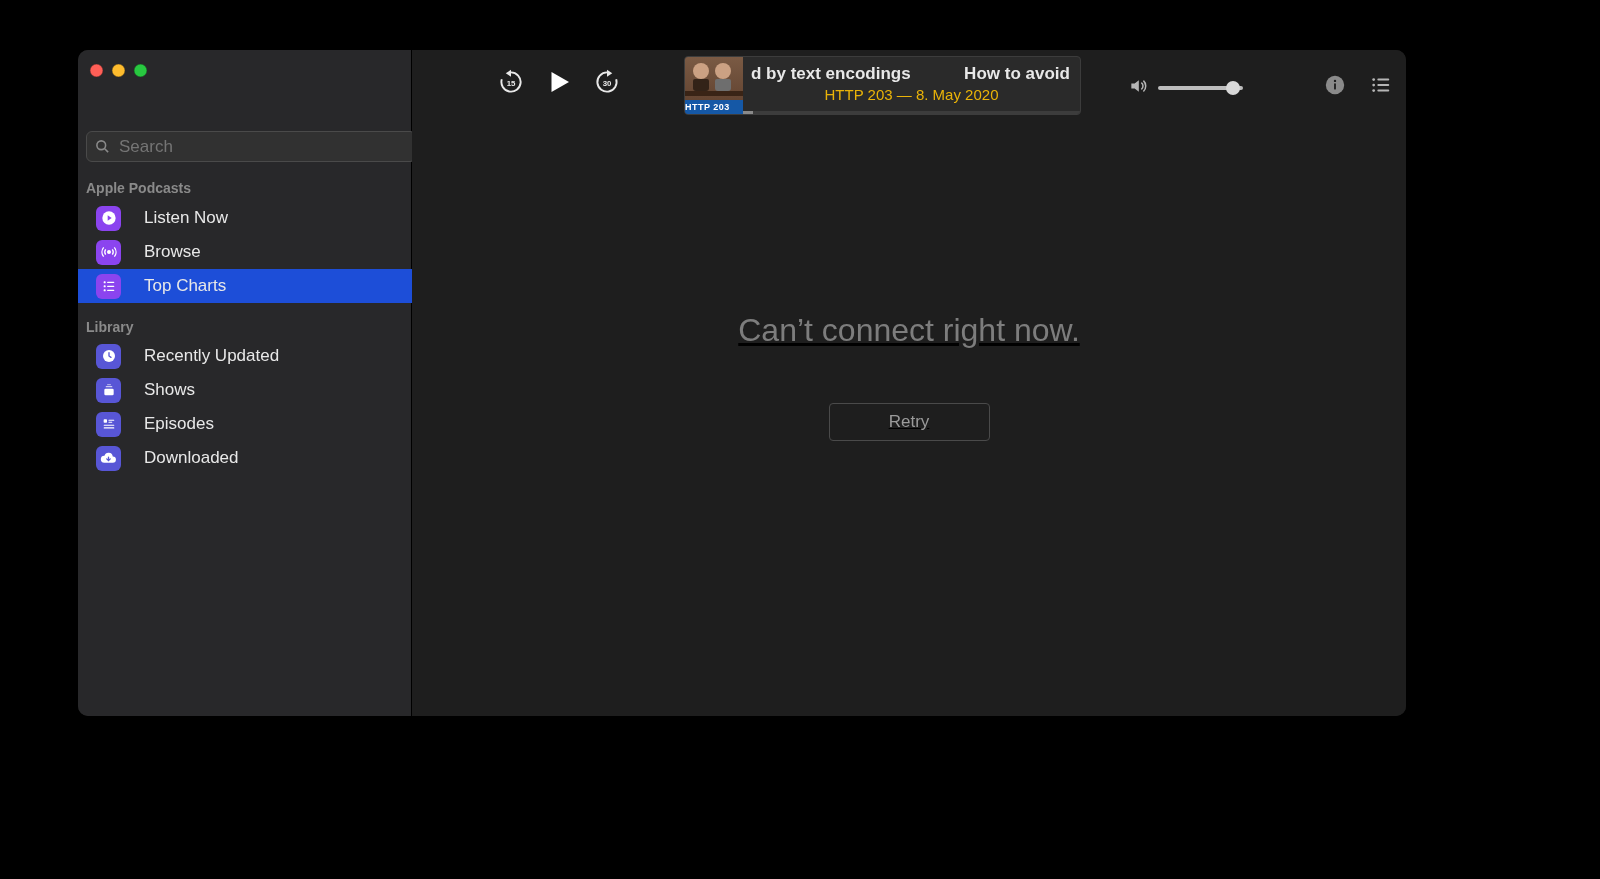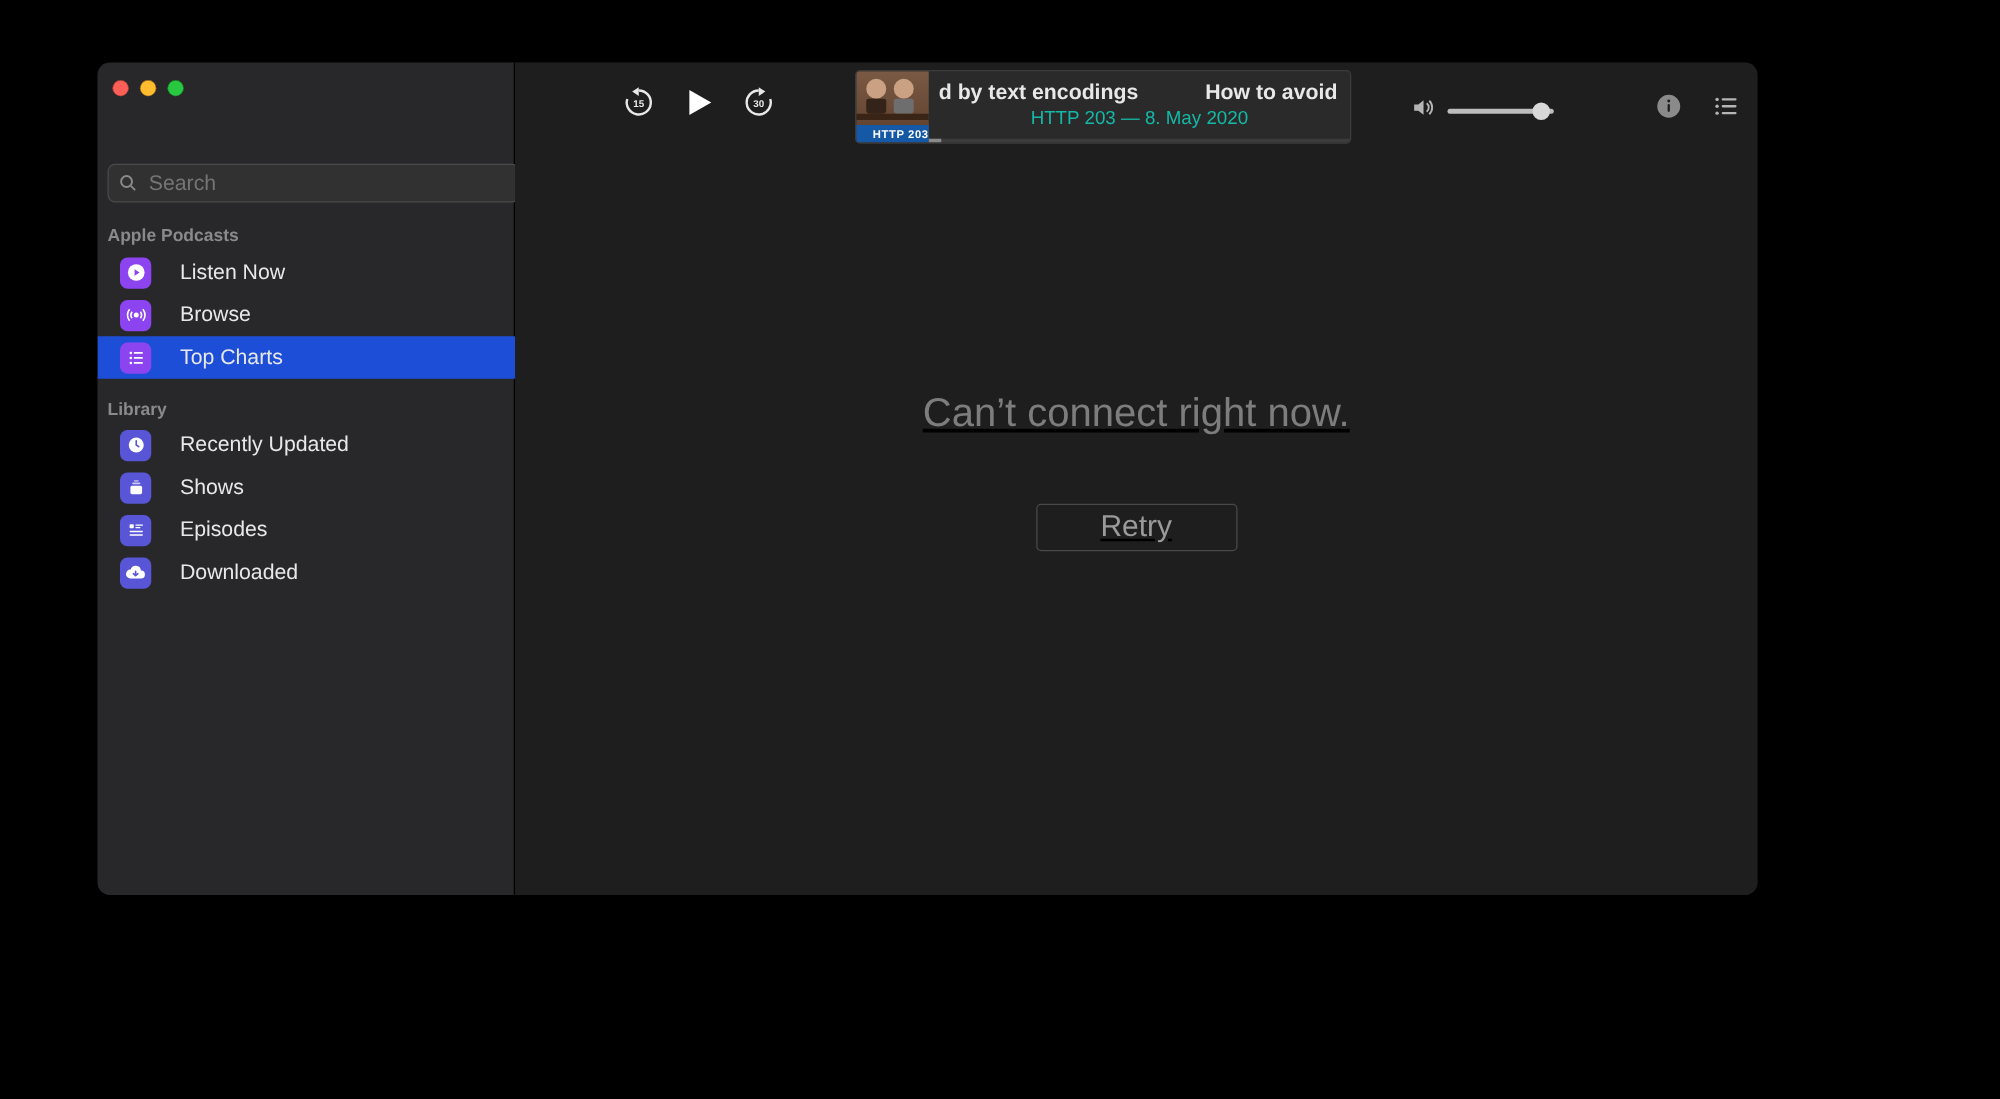--- a/index.html
+++ b/index.html
@@ -27,32 +27,32 @@
 .playctrls svg{display:block;}
 .lcd{position:absolute;left:272px;top:6px;width:395px;height:57px;background:#2a2a2a;border:1px solid #3c3c3c;border-radius:4px;overflow:hidden;}
 .art{position:absolute;left:0;top:0;width:58px;height:57px;background:linear-gradient(#7a5a44,#5c3e2c);}
 .art .face{position:absolute;width:16px;height:16px;border-radius:50%;background:#cba183;}
 .art .f1{left:8px;top:6px;}
 .art .f2{left:30px;top:6px;}
 .art .body{position:absolute;width:16px;height:12px;border-radius:2px 2px 3px 3px;}
 .art .b1{left:8px;top:22px;background:#332318;}
 .art .b2{left:30px;top:22px;background:#6e6e6e;}
 .art .table{position:absolute;left:0;right:0;top:34px;height:5px;background:#3a2416;}
-.art-label{position:absolute;left:0;right:0;bottom:0;height:14px;background:#1558a6;color:#fff;font-size:9px;font-weight:700;letter-spacing:.5px;text-align:right;line-height:14px;}
+.art-label{position:absolute;left:0;right:0;bottom:0;height:14px;background:#1558a6;color:#fff;font-size:9px;font-weight:700;letter-spacing:.5px;text-align:left;line-height:14px;}
 .titlewrap{position:absolute;left:66px;right:8px;top:7px;height:20px;overflow:hidden;white-space:nowrap;color:#e8e8e8;font-size:17px;font-weight:600;}
-.subwrap{position:absolute;left:66px;right:8px;top:29px;color:#14b8a6;font-size:15px;text-align:center;}
+.subwrap{position:absolute;left:66px;right:8px;top:29px;color:#eab308;font-size:15px;text-align:center;}
 .prog{position:absolute;left:58px;right:0;bottom:0;height:3px;background:#3c3c3c;}
 .prog .fill{position:absolute;left:0;top:0;height:100%;background:#8a8a8a;}
 .volgrp{position:absolute;left:716px;top:26px;display:flex;align-items:center;gap:10px;}
 .voltrack{position:relative;width:85px;height:4px;background:#bdbdbd;border-radius:2px;}
 .volthumb{position:absolute;top:50%;width:14px;height:14px;border-radius:50%;background:#d8d8d8;transform:translate(-50%,-50%);}
 .toolright{position:absolute;right:14px;top:24px;display:flex;align-items:center;gap:24px;}
 .content{position:absolute;left:0;top:69px;right:0;bottom:0;display:flex;flex-direction:column;align-items:center;text-decoration:underline;}
 .msg{margin-top:193px;color:#7d7d7d;font-size:32px;}
-.retry{margin-top:54px;width:161px;height:38px;border:1px solid #4a4a4a;background:transparent;color:#9a9a9a;font-size:24px;border-radius:4px;}
+.retry{margin-top:54px;width:161px;height:38px;border:1px solid #4a4a4a;background:transparent;color:#9a9a9a;font-size:17px;border-radius:4px;}
 </style>
 </head>
 <body>
 <div id="stage">
 <div class="window">
 
   <div class="sidebar">
     <div class="traffic">
       <div class="tl r"></div>
       <div class="tl y"></div>

